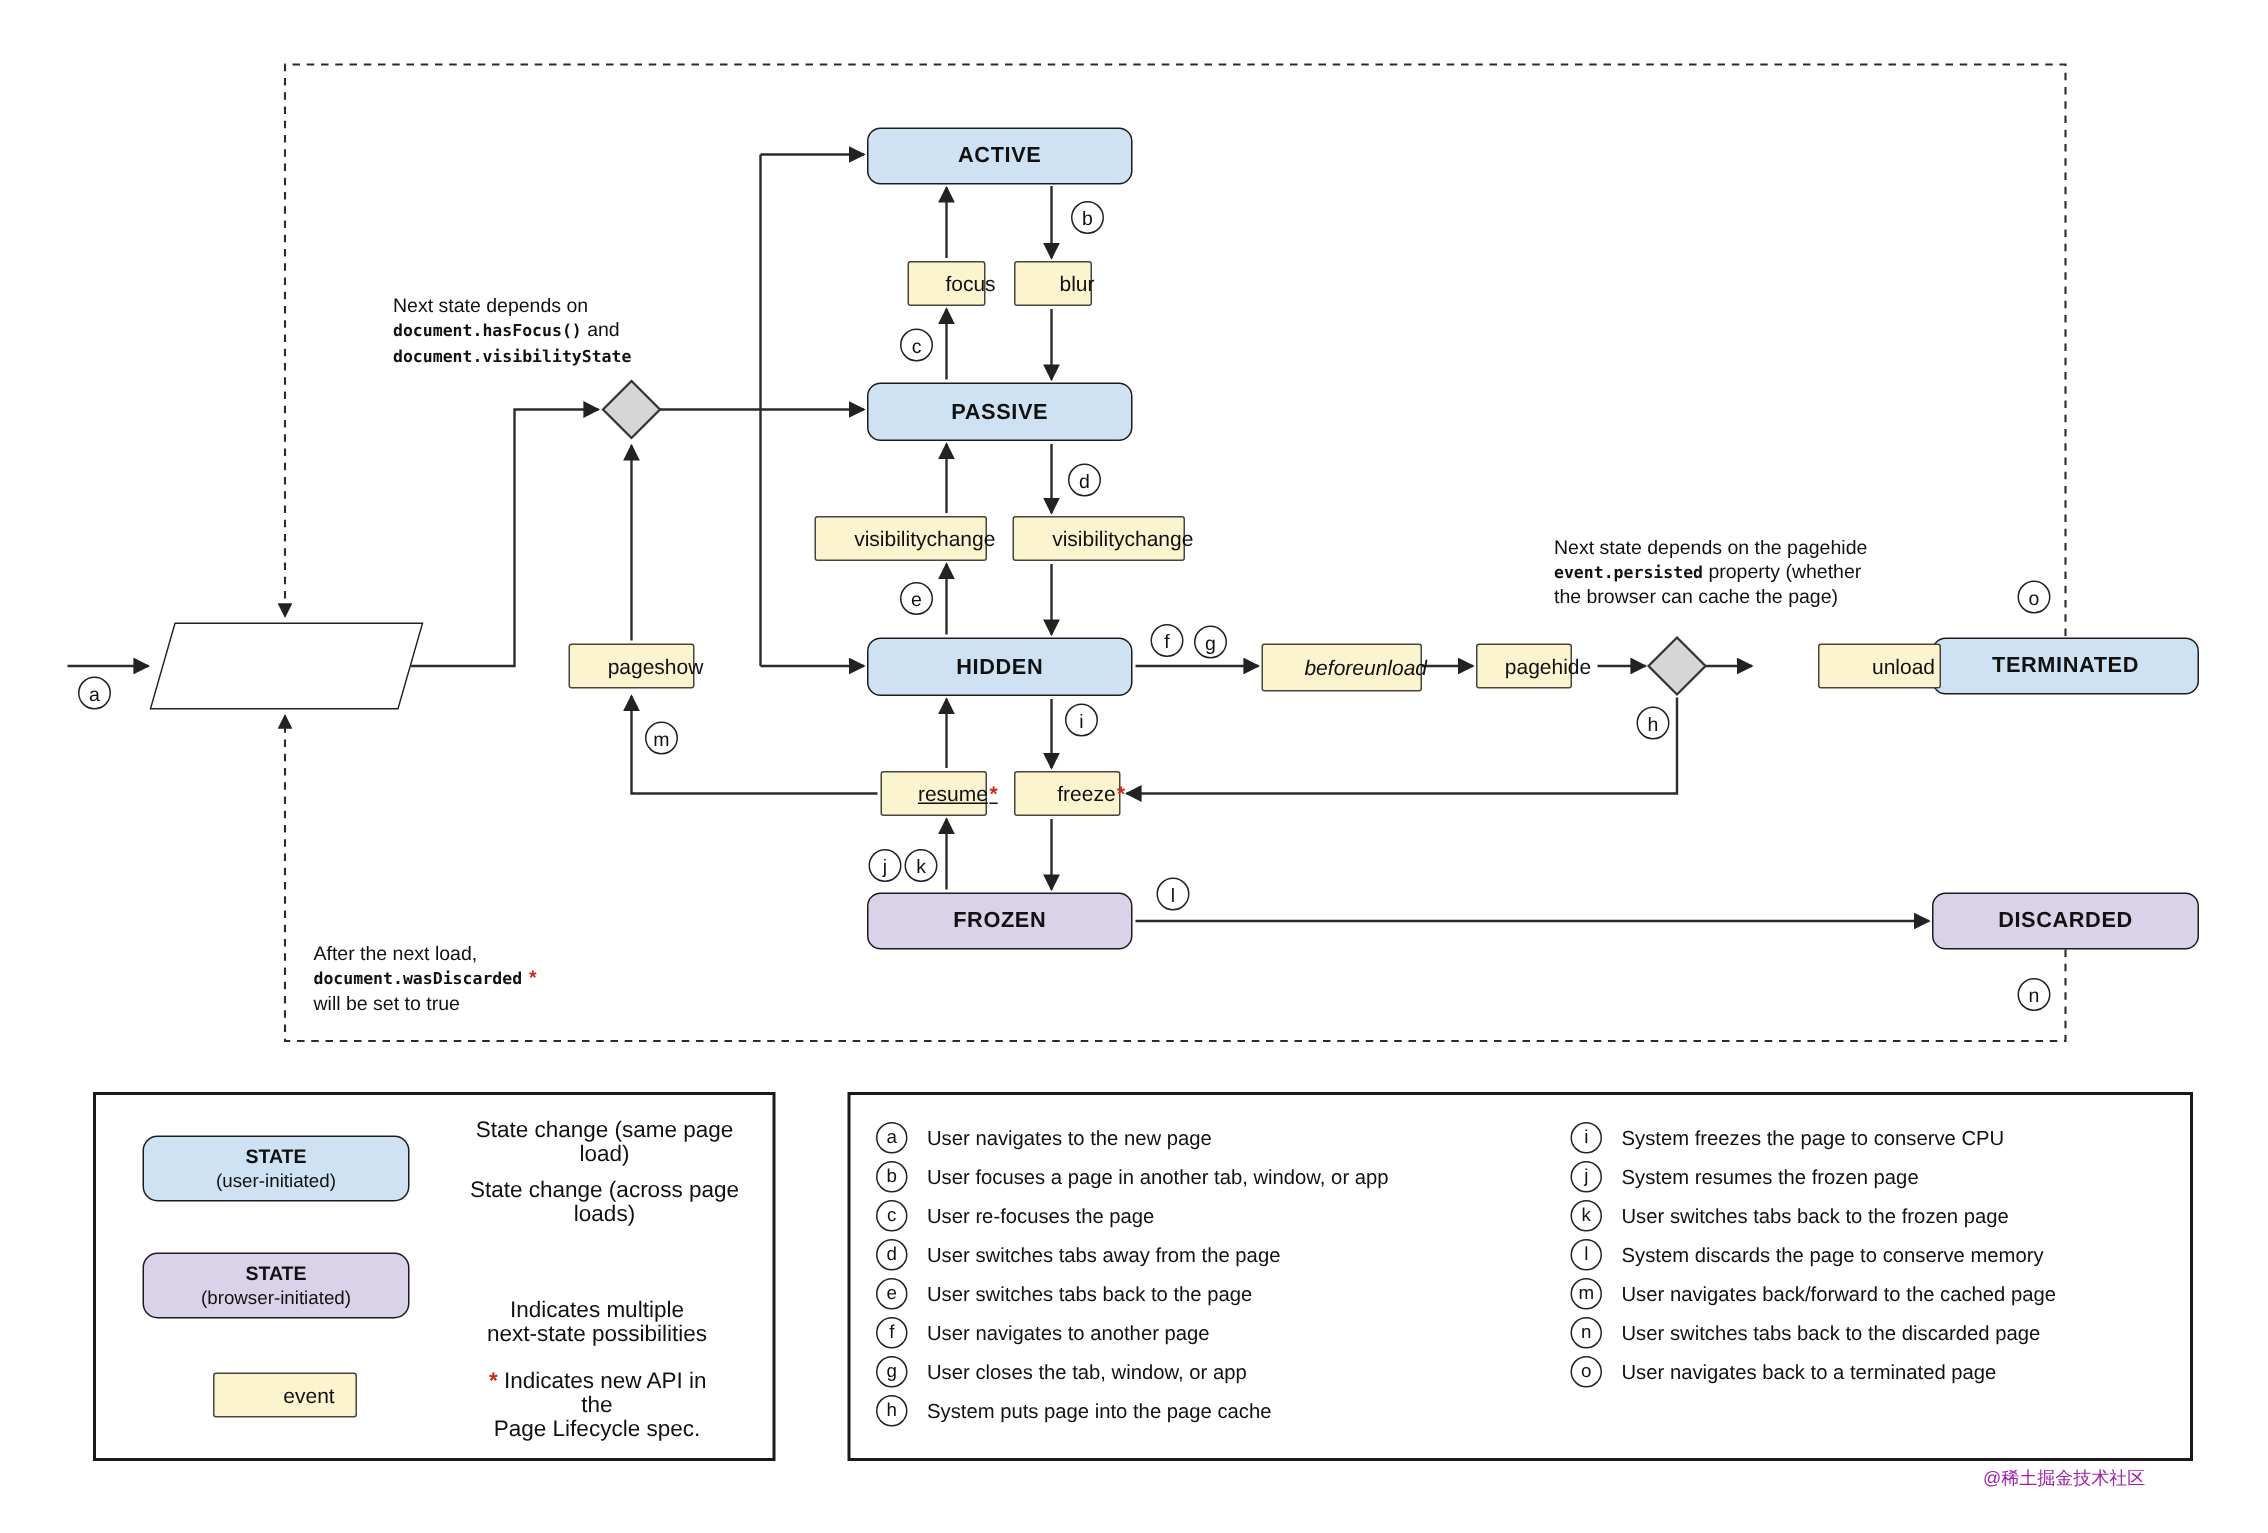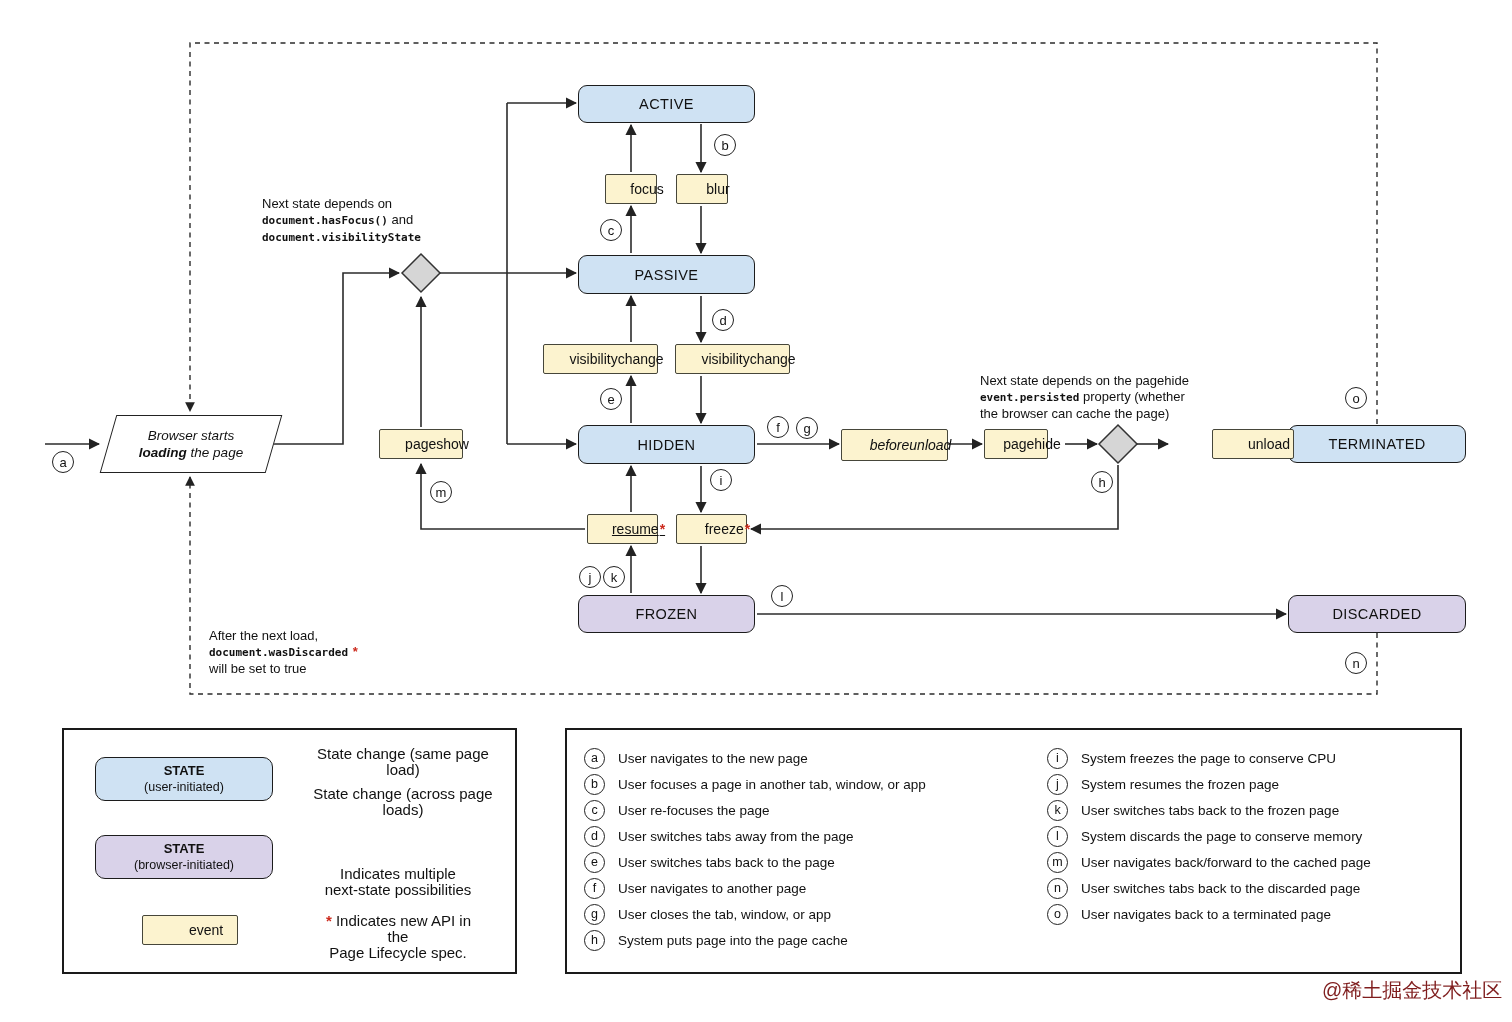--- a/index.html
+++ b/index.html
@@ -1,21 +1,21 @@
 <!DOCTYPE html>
 <html><head>
 <meta charset="utf-8">
 <style>
   html,body{margin:0;padding:0;background:#fff;}
   .stage{position:relative;width:1512px;height:1022px;background:#ffffff;overflow:hidden;
          font-family:"Liberation Sans",sans-serif;color:#111;}
   svg.wires{position:absolute;left:0;top:0;width:1512px;height:1022px;pointer-events:none;}
 
   .state{position:absolute;box-sizing:border-box;border:1.8px solid #1c1c1c;border-radius:9px;
-         display:flex;align-items:center;justify-content:center;font-weight:normal;
+         display:flex;align-items:center;justify-content:center;font-weight:bold;
          font-size:14.5px;letter-spacing:.4px;}
   .state.blue{background:#cfe2f3;}
   .state.purple{background:#d9d2e9;}
   .event{position:absolute;box-sizing:border-box;border:1.4px solid #46463a;border-radius:2px;
          background:#fcf3cf;display:flex;align-items:center;justify-content:center;font-size:14px;padding-left:32px;}
   .star{color:#cc2a1d;font-weight:bold;margin-left:1px;}
   .circ{position:absolute;width:20px;height:20px;border:1.4px solid #222;border-radius:50%;
         background:#fff;display:flex;align-items:center;justify-content:center;
         font-size:13px;line-height:1;}
   .para{position:absolute;left:108px;top:415px;width:166px;height:58px;background:#fff;
@@ -30,21 +30,21 @@
   .lgbox{position:absolute;box-sizing:border-box;border:1.7px solid #1c1c1c;border-radius:10px;
          display:flex;flex-direction:column;align-items:center;justify-content:center;line-height:16px;}
   .lgbox .t{font-weight:bold;font-size:13px;}
   .lgbox .s{font-size:12.5px;}
   .lgcaption{position:absolute;font-size:15px;text-align:center;line-height:16px;}
   .kcol{position:absolute;display:flex;flex-direction:column;}
   .krow{height:26px;display:flex;align-items:center;}
   .kcirc{width:19px;height:19px;border:1.3px solid #222;border-radius:50%;background:#fff;
          display:flex;align-items:center;justify-content:center;font-size:12.5px;flex:0 0 auto;}
   .ktext{font-size:13.5px;margin-left:13px;white-space:nowrap;}
-  .watermark{position:absolute;font-size:20px;color:#7f1d1d;white-space:nowrap;}
+  .watermark{position:absolute;font-size:12px;color:#a21caf;white-space:nowrap;}
 </style>
 </head>
 <body>
 
 <div class="stage">
 
   <svg class="wires" viewBox="0 0 1512 1022">
     <defs>
       <marker id="arr" viewBox="0 0 10 10" refX="9" refY="5" markerWidth="7" markerHeight="7" orient="auto-start-reverse">
         <path d="M0,0 L10,5 L0,10 z" fill="#222"></path>
@@ -99,24 +99,20 @@
       <polygon points="1118,425 1137,444 1118,463 1099,444"></polygon>
       <polygon points="398,835 415,851 398,867 381,851"></polygon>
     </g>
     <g fill="none" stroke="#2b2b2b" stroke-width="1.6">
       <path d="M315,774 H486" marker-end="url(#arr)"></path>
       <path d="M315,814 H486" stroke-width="1.4" stroke-dasharray="5 4.5" marker-end="url(#arrop)"></path>
     </g>
   </svg>
 
   <div class="para"></div>
-  <div class="para-text">
-    <span>Browser starts</span>
-    <span><b>loading</b><span> the page</span></span>
-  </div>
 
   <div class="state blue" style="left:578px;top:85px;width:177px;height:38px;">ACTIVE</div>
   <div class="state blue" style="left:578px;top:255px;width:177px;height:39px;">PASSIVE</div>
   <div class="state blue" style="left:578px;top:425px;width:177px;height:39px;">HIDDEN</div>
   <div class="state purple" style="left:578px;top:595px;width:177px;height:38px;">FROZEN</div>
   <div class="state blue" style="left:1288px;top:425px;width:178px;height:38px;">TERMINATED</div>
   <div class="state purple" style="left:1288px;top:595px;width:178px;height:38px;">DISCARDED</div>
 
   <div class="event" style="left:605px;top:174px;width:52px;height:30px;">focus</div>
   <div class="event" style="left:676px;top:174px;width:52px;height:30px;">blur</div>
@@ -149,21 +145,21 @@
   <span class="circ" style="left:771px;top:585px;">l</span>
   <span class="circ" style="left:430px;top:481px;">m</span>
   <span class="circ" style="left:1345px;top:652px;">n</span>
   <span class="circ" style="left:1345px;top:387px;">o</span>
 
   <div class="note" style="left:262px;top:196px;">
     <div>Next state depends on</div>
     <div><span class="mono">document.hasFocus()</span><span> and</span></div>
     <div><span class="mono">document.visibilityState</span></div>
   </div>
-  <div class="note" style="left:980px;top:357px;margin-top:16px;">
+  <div class="note" style="left:1036px;top:357px;">
     <div>Next state depends on the pagehide</div>
     <div><span class="mono">event.persisted</span><span> property (whether</span></div>
     <div>the browser can cache the page)</div>
   </div>
   <div class="note" style="left:209px;top:628px;">
     <div>After the next load,</div>
     <div><span class="mono">document.wasDiscarded</span> <span class="star">*</span></div>
     <div>will be set to true</div>
   </div>
 

